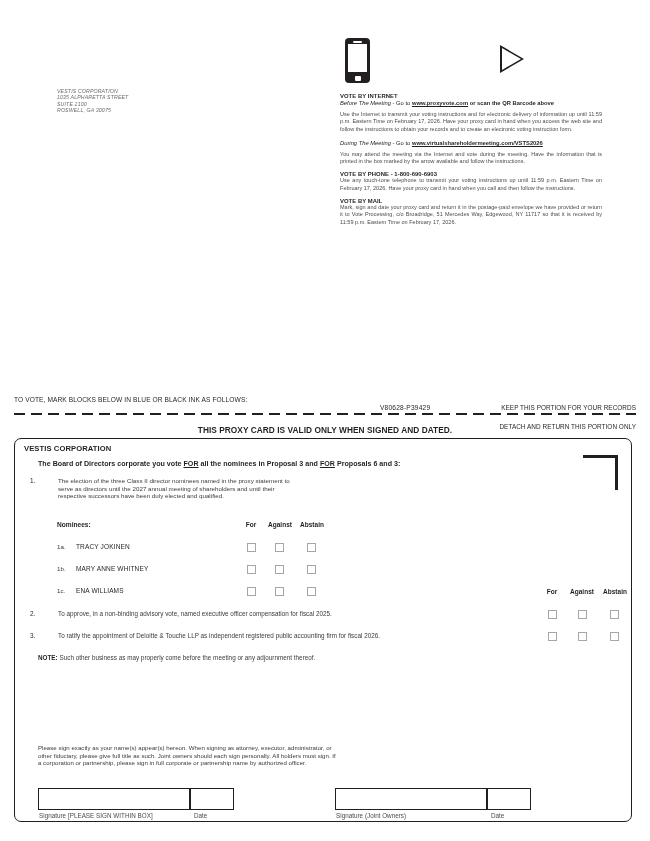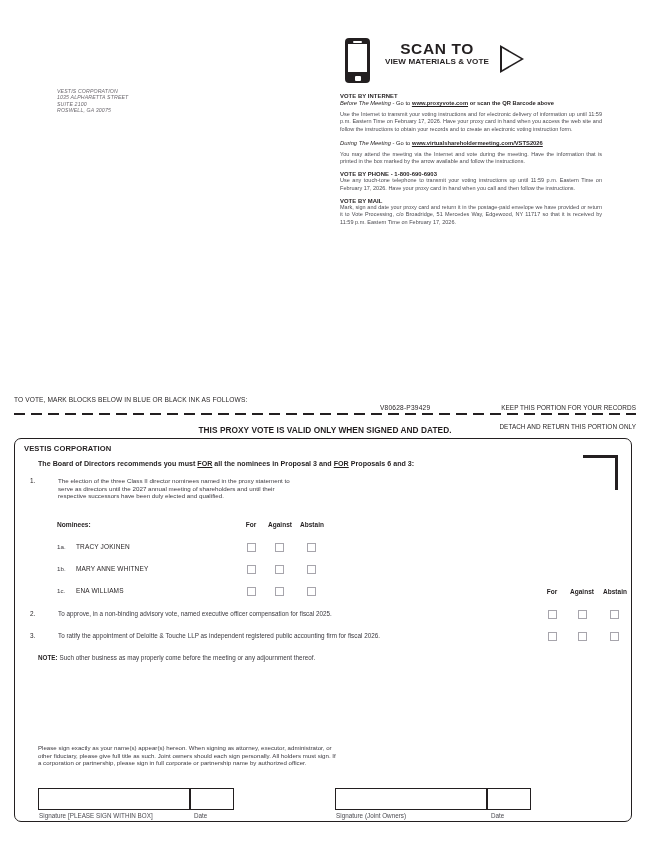--- a/index.html
+++ b/index.html
@@ -192,24 +192,20 @@
   <div>1035 ALPHARETTA STREET</div>
   <div>SUITE 2100</div>
   <div>ROSWELL, GA 30075</div>
 </div>
 
 <div class="abs" id="scan-banner">
   <div id="phone-icon">
     <div class="speaker"></div>
     <div class="screen"></div>
     <div class="home"></div>
-  </div>
-  <div id="scan-text">
-    <div id="scan-line1">SCAN TO</div>
-    <div id="scan-line2">VIEW MATERIALS &amp; VOTE</div>
   </div>
   <div id="play-arrow">
       <div class="inner"></div>
     </div>
 </div>
 
 <div class="abs" id="vote-instructions">
 
   <div class="vi-head">VOTE BY INTERNET</div>
   <div class="vi-sub">
@@ -269,29 +265,29 @@
     <div class="dash" style="left: 510px;"></div>
     <div class="dash" style="left: 527px;"></div>
     <div class="dash" style="left: 544px;"></div>
     <div class="dash" style="left: 561px;"></div>
     <div class="dash" style="left: 578px;"></div>
     <div class="dash" style="left: 595px;"></div>
     <div class="dash" style="left: 612px;"></div>
   </div>
 <div class="abs" id="control-number">V80628-P39429</div>
 <div class="abs" id="keep-portion">KEEP THIS PORTION FOR YOUR RECORDS</div>
-<div class="abs" id="valid-only">THIS PROXY VOTE IS VALID ONLY WHEN SIGNED AND DATED.</div>
+<div class="abs" id="valid-only">THIS PROXY CARD IS VALID ONLY WHEN SIGNED AND DATED.</div>
 <div class="abs" id="detach-portion">DETACH AND RETURN THIS PORTION ONLY</div>
 
 <div class="abs" id="proxy-card"></div>
 
 <div class="abs" id="card-company">VESTIS CORPORATION</div>
 
 <div class="abs" id="board-rec">
-  <span>The Board of Directors recommends you must </span><u>FOR</u><span> all the nominees in Proposal 3 and </span><u>FOR</u><span> Proposals 6 and 3:</span>
+  <span>The Board of Directors corporate you vote </span><u>FOR</u><span> all the nominees in Proposal 3 and </span><u>FOR</u><span> Proposals 6 and 3:</span>
 </div>
 
 <div class="abs" id="corner-bracket">
   <div class="h"></div>
     <div class="v"></div>
 </div>
 
 <div class="abs" id="prop1-num">1.</div>
 <div class="abs" id="prop1-text">The election of the three Class II director nominees named in the proxy statement to serve as directors until the 2027 annual meeting of shareholders and until their respective successors have been duly elected and qualified.</div>
 

